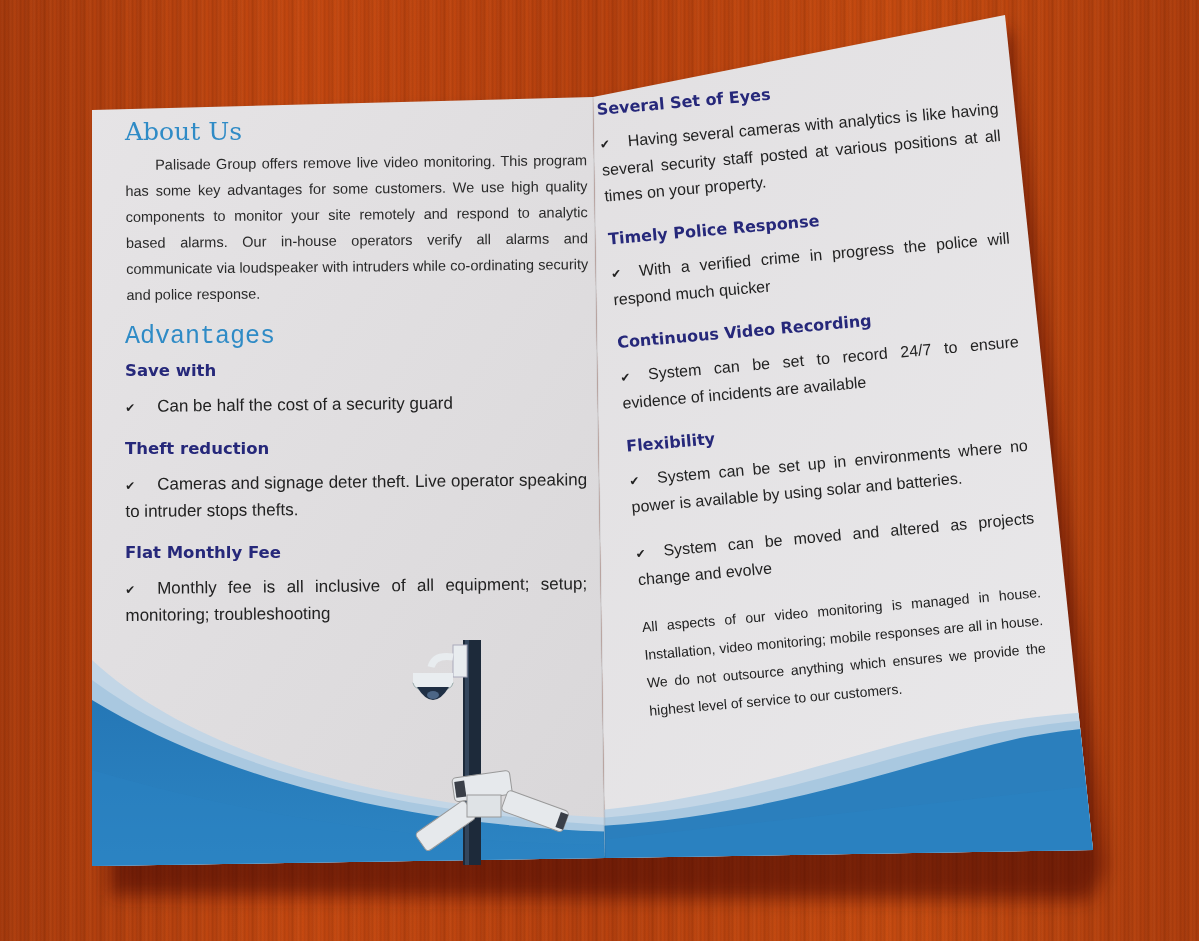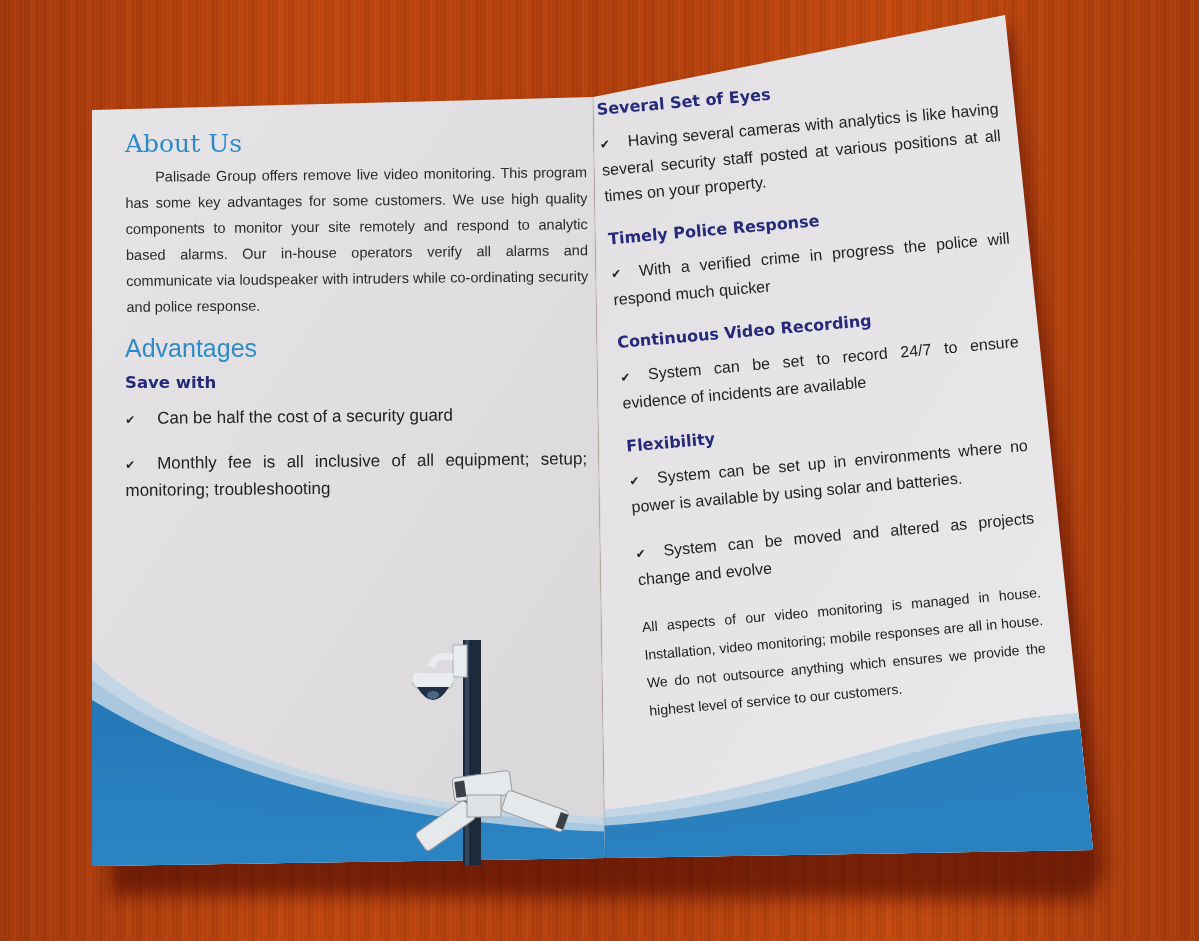--- a/index.html
+++ b/index.html
@@ -10,30 +10,30 @@
         rgba(0,0,0,0.00) 0px, rgba(0,0,0,0.06) 1px, rgba(255,255,255,0.03) 2px,
         rgba(0,0,0,0.00) 3px, rgba(0,0,0,0.08) 5px, rgba(255,120,40,0.05) 6px,
         rgba(0,0,0,0.00) 8px),
       repeating-linear-gradient(90deg,
         rgba(0,0,0,0.00) 0px, rgba(0,0,0,0.05) 7px, rgba(255,140,60,0.05) 13px,
         rgba(0,0,0,0.00) 19px),
       linear-gradient(90deg, #a83a0c 0%, #c2460f 25%, #b53f0d 50%, #c4490f 75%, #ab3b0c 100%);
     font-family: "Liberation Sans", sans-serif;
   }
   .scene { position:absolute; left:0; top:0; width:1199px; height:941px; }
-  .left-content { position:absolute; left:125px; top:129px; width:462px; color:#222; }
+  .left-content { position:absolute; left:125px; top:117px; width:462px; color:#222; }
   .about-title {
     font-family: "DejaVu Serif", serif; color:#2f8bc6; font-size:25px; margin:0 0 6px 0; font-weight:normal;
   }
   .about-body {
     font-size:14.5px; line-height:26px; text-align:justify; color:#2a2a2a; margin:0;
     text-indent:30px; transform: rotate(-0.6deg); transform-origin:left top;
   }
   .adv-title {
-    font-family: Liberation Sans, sans-serif; color:#2f8bc6; font-size:25px; margin:14px 0 6px 0; font-weight:normal;
+    font-family: Liberation Mono, monospace; color:#2f8bc6; font-size:25px; margin:14px 0 6px 0; font-weight:normal;
   }
   .sec-title {
     font-family: "DejaVu Sans", sans-serif; font-weight:bold; color:#26287a; font-size:16.5px; margin:10px 0 14px 0;
   }
   .bullet {
     font-size:17px; line-height:26px; color:#222; text-align:justify; margin:0 0 18px 0;
     transform: rotate(-0.6deg); transform-origin:left top;
   }
   .check { font-size:12px; display:inline-block; width:32px; color:#222; }
 
@@ -108,22 +108,29 @@
 
     <h2 class="adv-title">Advantages</h2>
 
     <div>
       <h3 class="sec-title">Save with</h3>
       <p class="bullet">
         <span class="check">✔</span><span>Can be half the cost of a security guard</span>
       </p>
     </div>
 
+    <div>
+      <h3 class="sec-title">Theft reduction</h3>
+      <p class="bullet">
+        <span class="check">✔</span><span>Cameras and signage deter theft. Live operator speaking to intruder stops thefts.</span>
+      </p>
+    </div>
 
     <div>
+      <h3 class="sec-title">Flat Monthly Fee</h3>
       <p class="bullet">
         <span class="check">✔</span><span>Monthly fee is all inclusive of all equipment; setup; monitoring; troubleshooting</span>
       </p>
     </div>
   </div>
 
   <svg class="camera-art" viewBox="0 0 170 230">
 
     <rect x="58" y="5" width="18" height="225" fill="#1d2a3a"></rect>
     <rect x="60" y="5" width="4" height="225" fill="#34465c"></rect>

